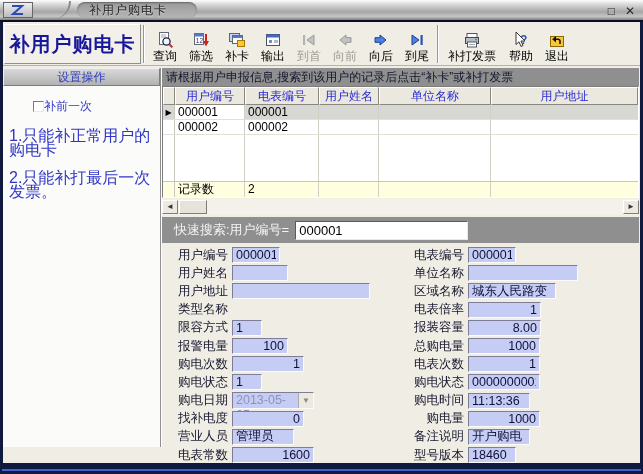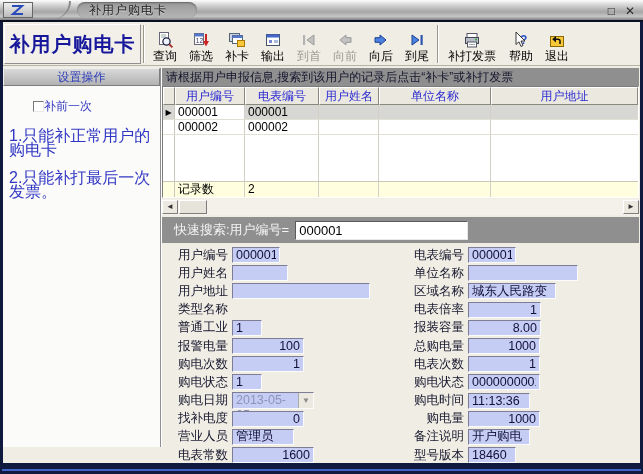--- a/index.html
+++ b/index.html
@@ -341,26 +341,26 @@
               <input class="ffield" style="width: 56px;" value="">
             </div>
           <div class="frow">
               <span class="flabel">用户地址</span>
               <input class="ffield" style="width: 138px;" value="">
             </div>
           <div class="frow">
               <span class="flabel">类型名称</span>
             </div>
           <div class="frow">
-              <span class="flabel">普通工业</span>
+              <span class="flabel">限容方式</span>
               <input class="ffield" style="width: 30px;" value="1">
             </div>
           <div class="frow">
               <span class="flabel">报警电量</span>
-              <input class="ffield num" style="width: 72px;" value="100">
+              <input class="ffield num" style="width: 56px;" value="100">
             </div>
           <div class="frow">
               <span class="flabel">购电次数</span>
               <input class="ffield num" style="width: 72px;" value="1">
             </div>
           <div class="frow">
               <span class="flabel">购电状态</span>
               <input class="ffield" style="width: 30px;" value="1">
             </div>
           <div class="frow">

